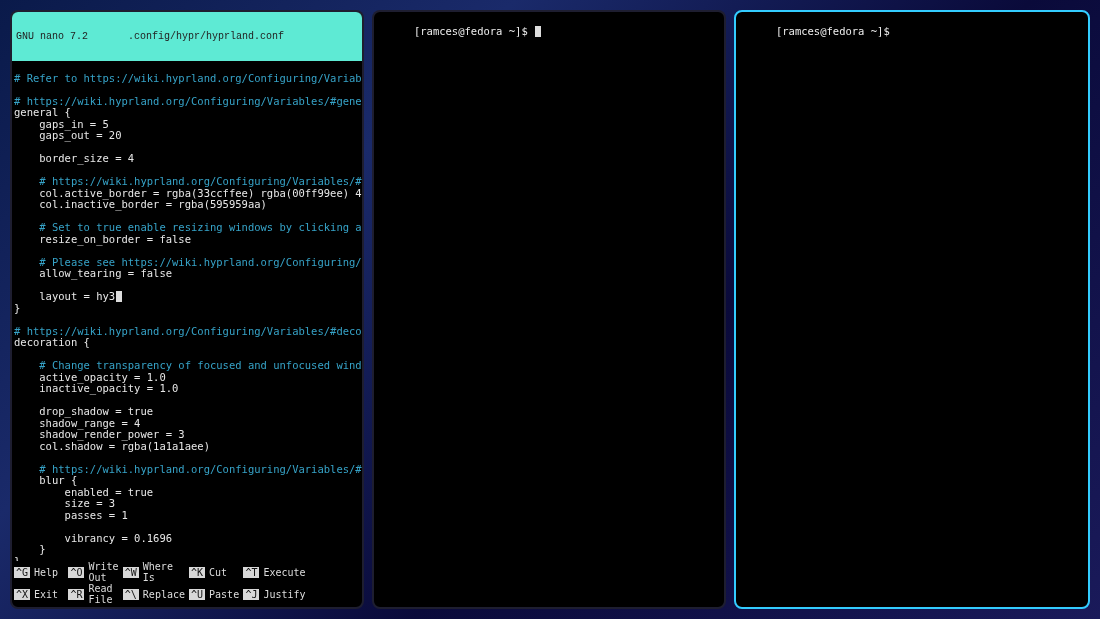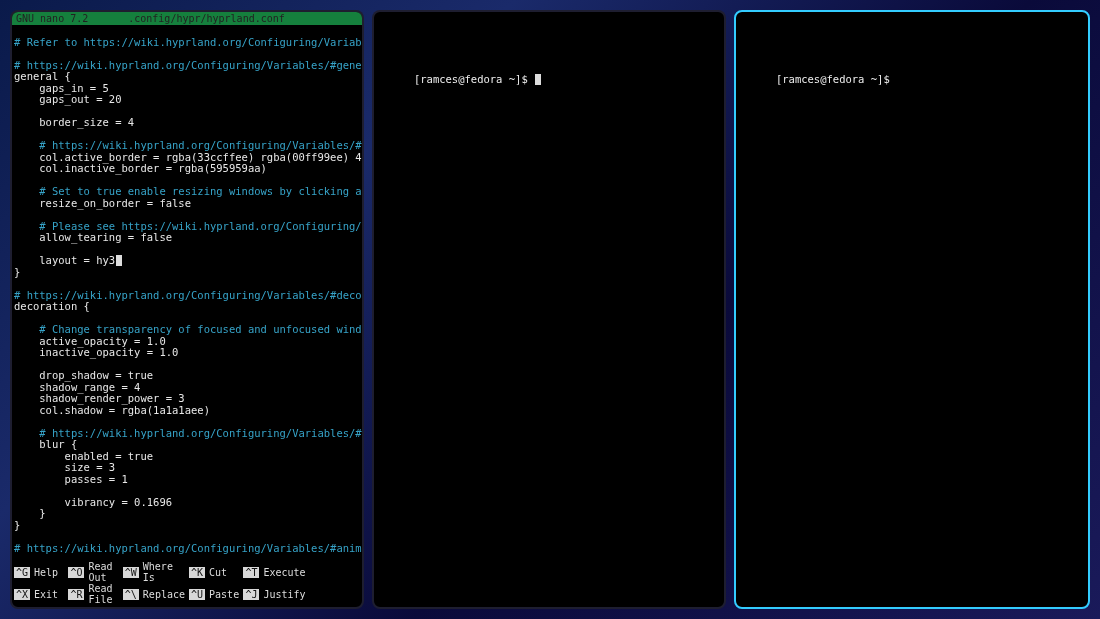--- a/index.html
+++ b/index.html
@@ -29,36 +29,36 @@
     flex-direction: column;
   }
   .window.active {
     border: 2px solid #33ccff;
   }
   .win-left  { width: 354px; }
   .win-mid   { width: 354px; }
   .win-right { flex: 1; }
 
   .titlebar {
-    background: #15803d;
+    background: #5eead4;
     color: #222;
     font-size: 10px;
-    padding: 1px 4px;
+    padding: 19px 4px;
     display: flex;
     white-space: pre;
+    font-family: Liberation Mono, monospace;
   }
   .titlebar .filepath { flex:1; text-align:left; padding-left: 40px;}
 
   .term-body {
     flex: 1;
     color: #ddd;
     padding: 2px 2px 0 2px;
     white-space: pre;
     overflow: hidden;
-    margin-top: 48px;
   }
   .prompt { color: #eee; }
   .cursor {
     display:inline-block;
     width: 6px; height: 11px;
     background:#ddd;
     vertical-align: text-bottom;
     margin-left:1px;
   }
 
@@ -155,21 +155,21 @@
         <div class="nano-line"><span class="code"></span></div>
         <div class="nano-line"><span class="comment"># https://wiki.hyprland.org/Configuring/Variables/#animations</span></div>
       </div>
     <div class="nano-shortcuts" id="nano-shortcuts">
         <div class="sc">
           <span class="key">^G</span>
           <span>Help</span>
         </div>
         <div class="sc">
           <span class="key">^O</span>
-          <span>Read Out</span>
+          <span>Write Out</span>
         </div>
         <div class="sc">
           <span class="key">^W</span>
           <span>Where Is</span>
         </div>
         <div class="sc">
           <span class="key">^K</span>
           <span>Cut</span>
         </div>
         <div class="sc">

